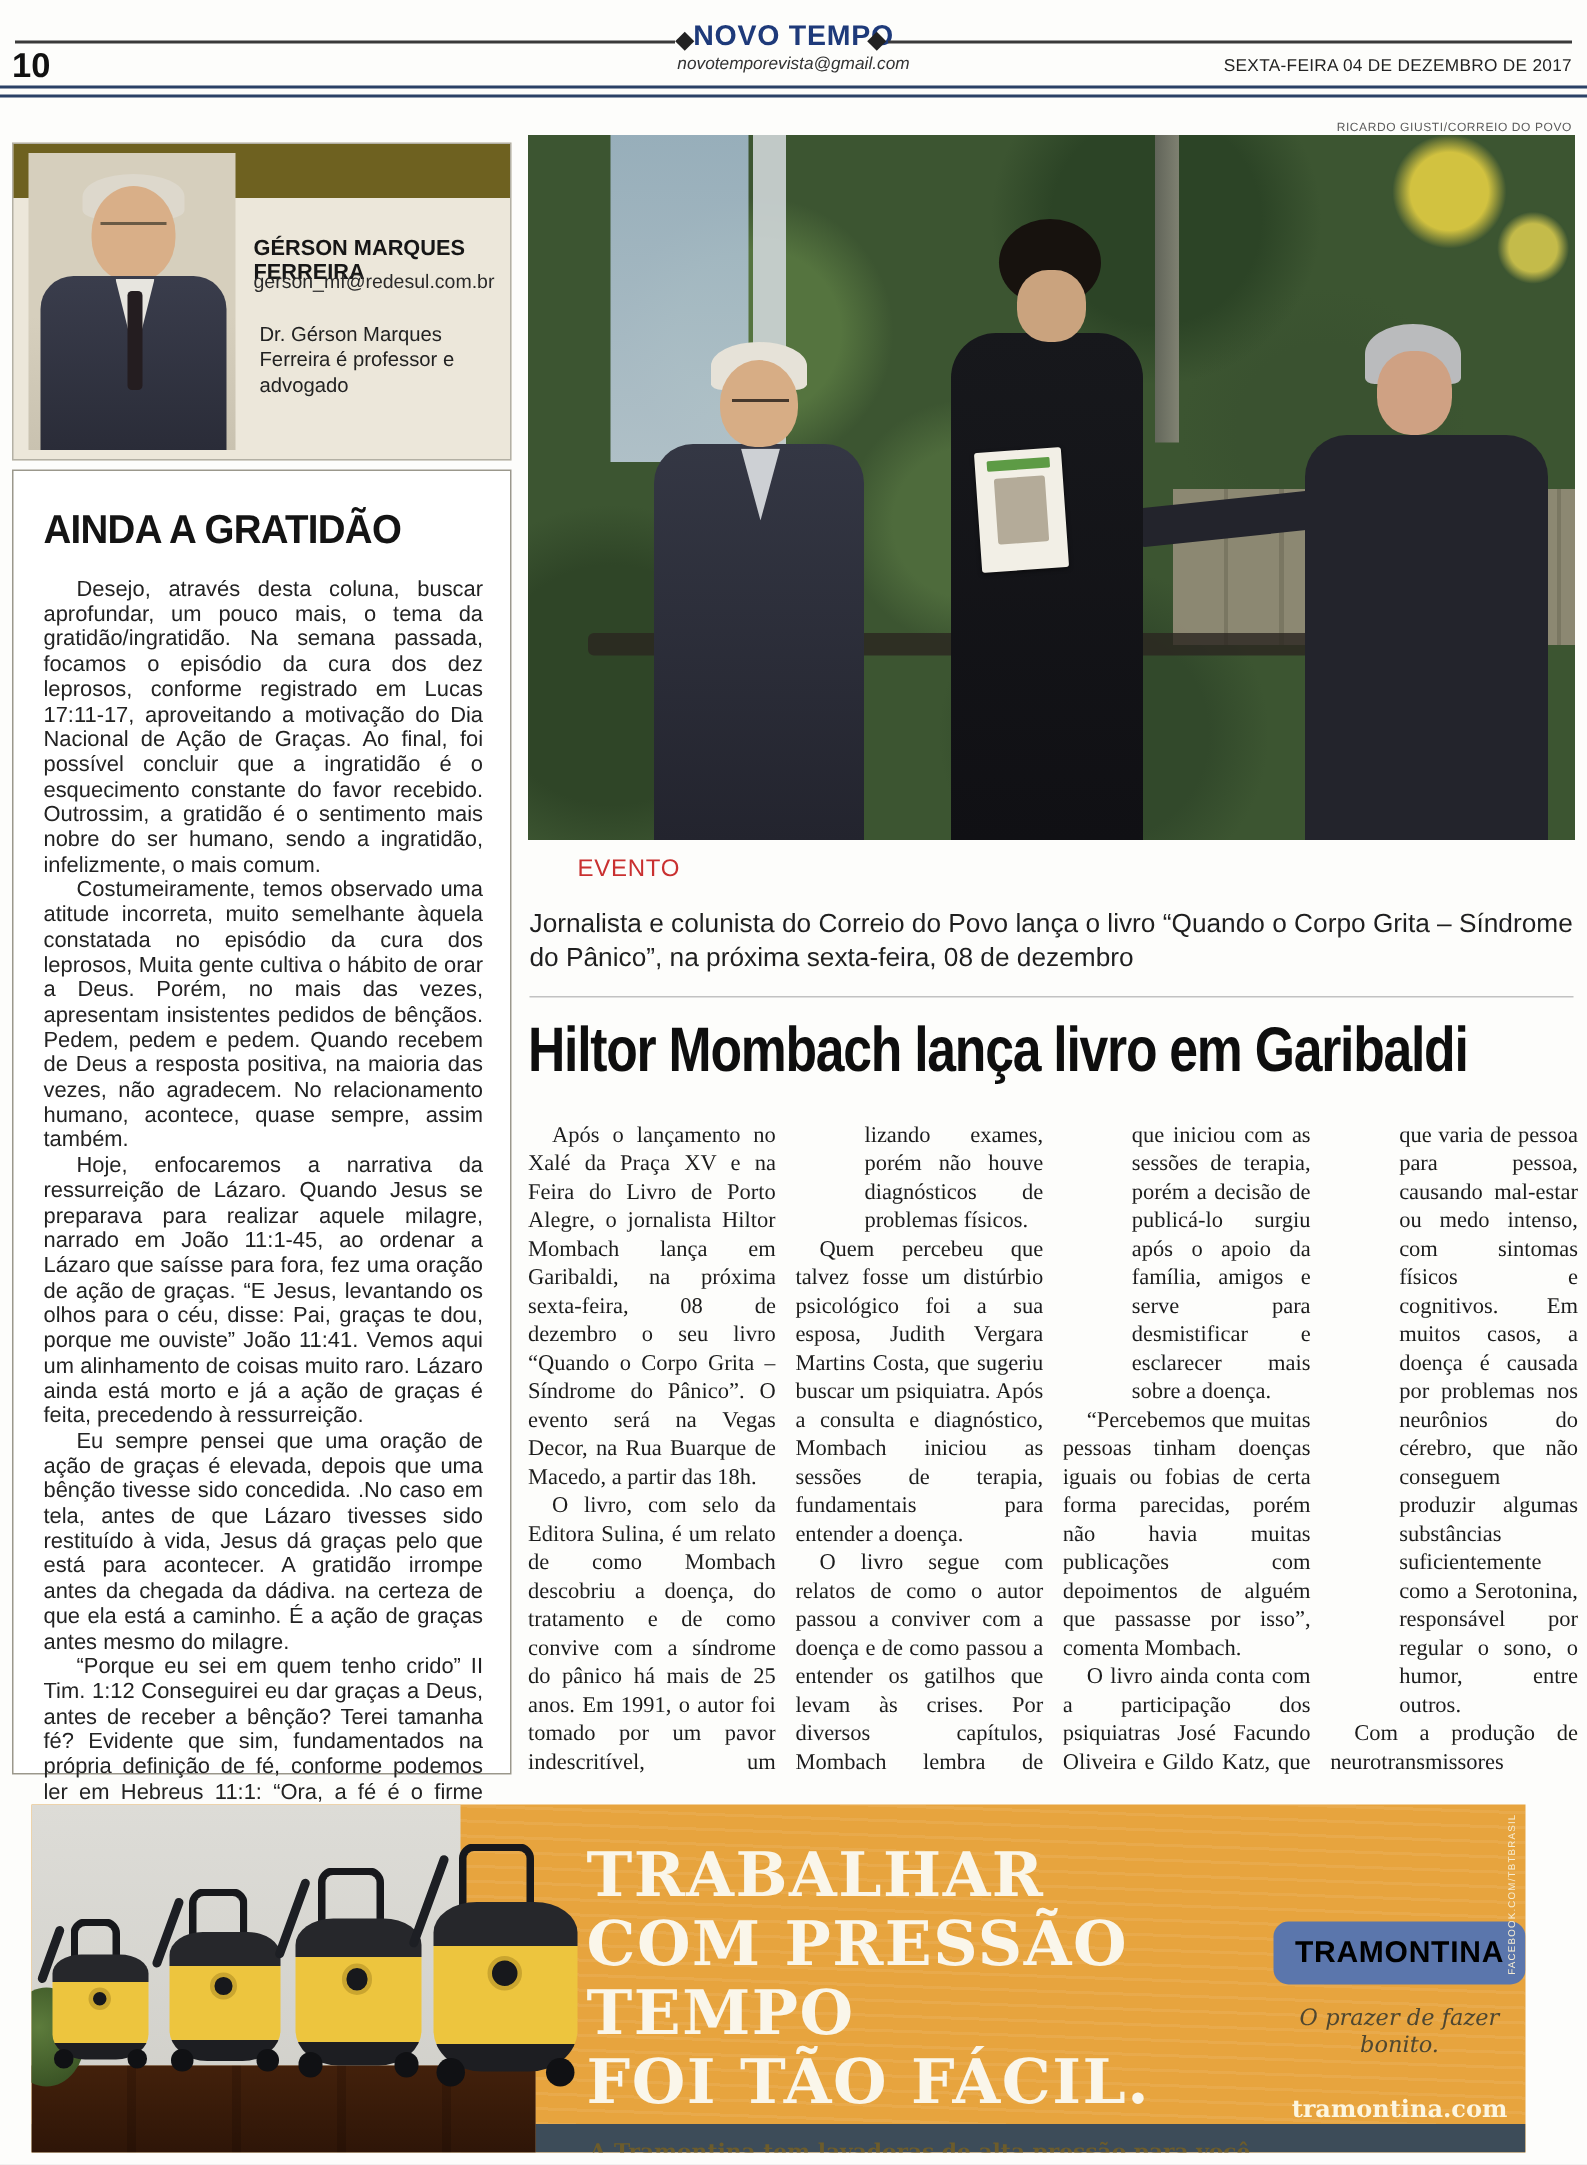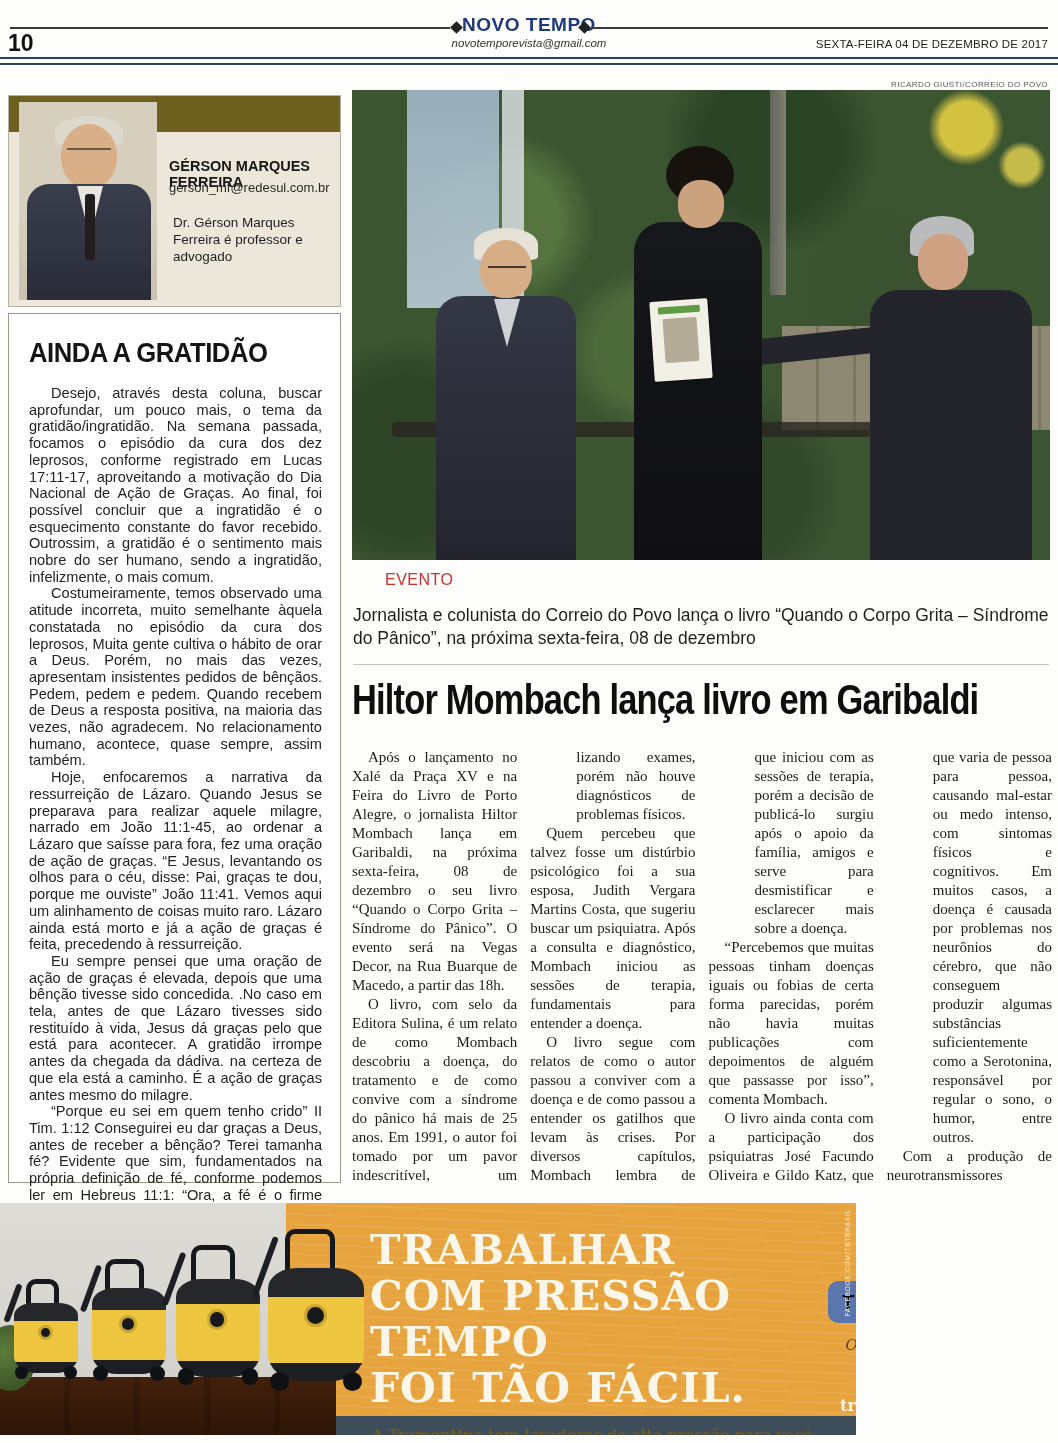--- a/index.html
+++ b/index.html
@@ -101,21 +101,21 @@
         line-height:23px;color:#1f1f1f;padding-bottom:14px;border-bottom:1px solid #c2c2c2;}
   .headline{position:absolute;left:352px;top:676px;margin:0;width:850px;font-size:42px;
             font-weight:bold;letter-spacing:-1px;color:#0e0e0e;white-space:nowrap;
             transform:scaleX(.82);transform-origin:left top;}
   .art-cols{position:absolute;left:352px;top:748px;width:700px;height:438px;display:flex;gap:13px;}
   .art-col{flex:1;overflow:hidden;font-family:"Liberation Serif",serif;}
   .artp{margin:0;font-size:15px;line-height:19px;text-align:justify;text-indent:16px;color:#1c1c1c;}
   .artp.cont{text-indent:0;margin-left:46px;}
 
   
-  .ad{position:absolute;left:0;top:1203px;width:856px;height:232px;overflow:hidden;
+  .ad{position:absolute;left:21px;top:1203px;width:996px;height:232px;overflow:hidden;
       background:#e7a43e;}
   .ad-waves{position:absolute;inset:0;
             background:repeating-linear-gradient(2deg,rgba(255,255,255,.07) 0 2px,transparent 2px 10px);}
   .ad-band{position:absolute;left:0;bottom:0;width:100%;height:19px;background:#3d4c59;}
   .ad-photo{position:absolute;left:0;top:0;width:336px;height:232px;}
   .ad-wall{position:absolute;left:0;top:0;width:286px;height:232px;
            background:linear-gradient(180deg,#dddcd7,#cfcec8);}
   .ad-wood{position:absolute;left:0;bottom:0;width:336px;height:58px;
            background:repeating-linear-gradient(90deg,#7c5634 0 64px,#6a4729 64px 70px),
                       linear-gradient(180deg,#8a6138,#5f3f24);background-blend-mode:multiply;}

